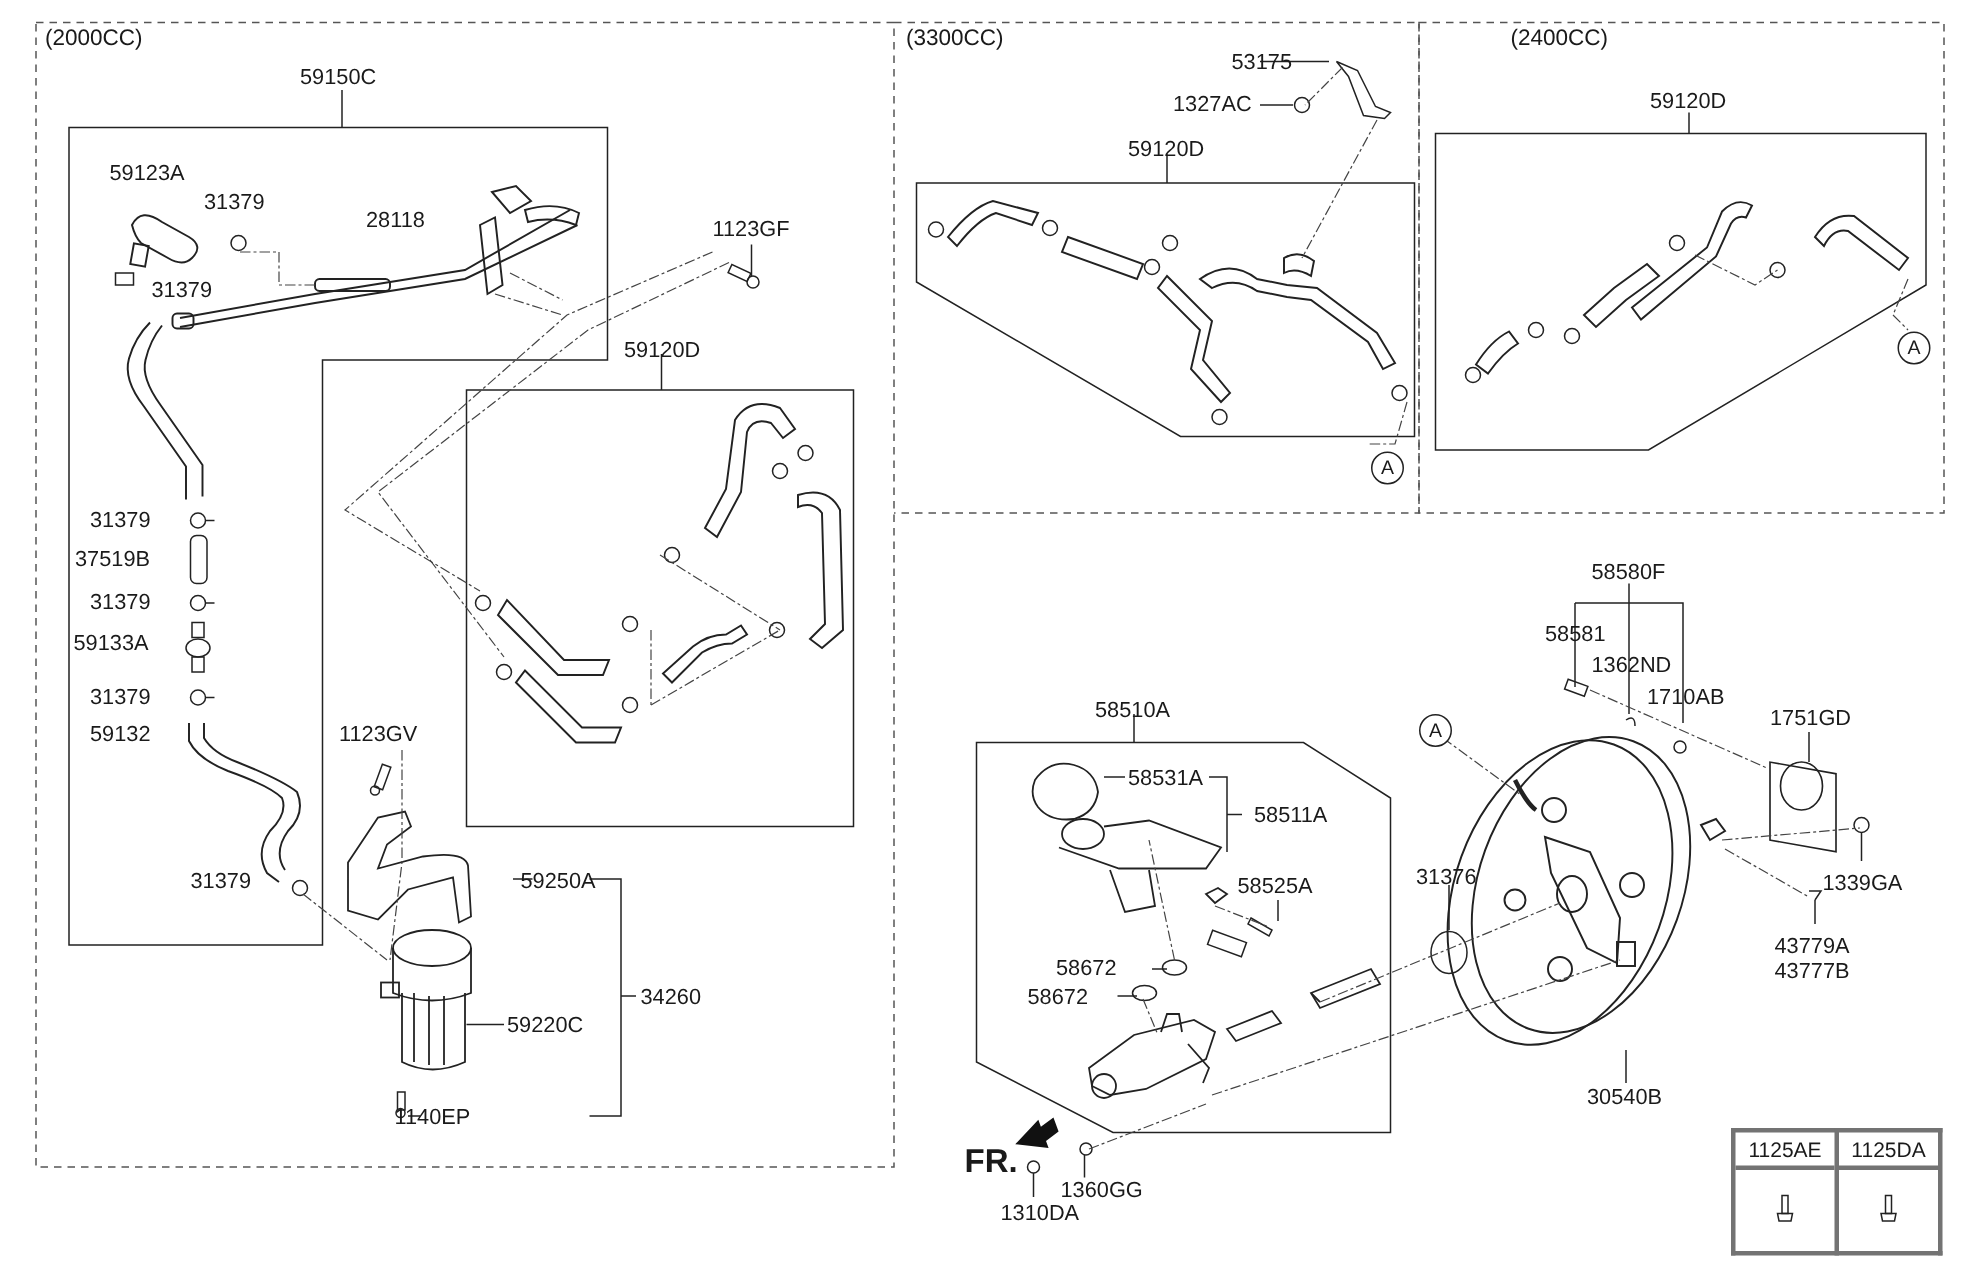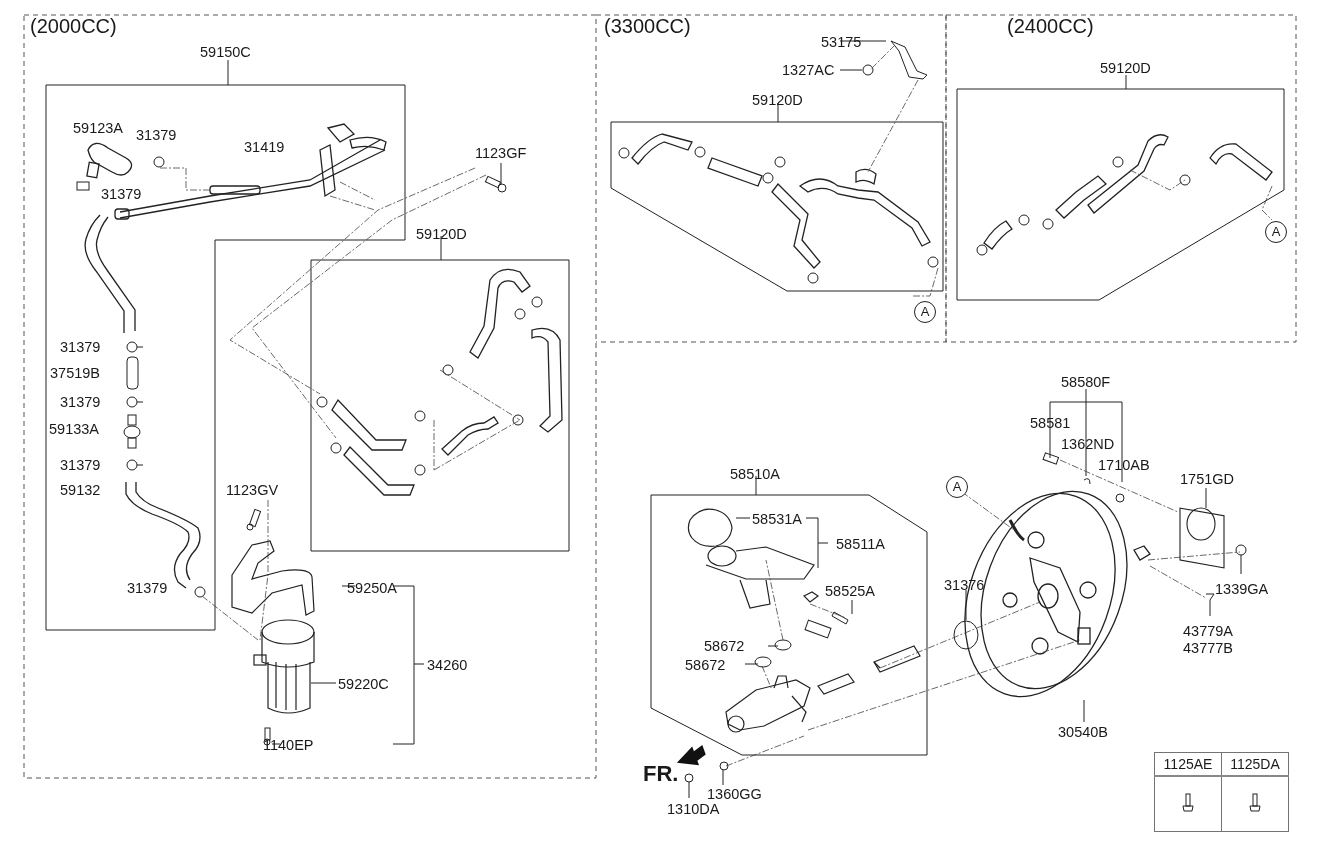--- a/index.html
+++ b/index.html
@@ -1,26 +1,26 @@
 <!DOCTYPE html>
 <html><head>
 <meta charset="utf-8">
 <style>
   html, body { margin: 0; padding: 0; background: #ffffff; }
   body { width: 1319px; height: 848px; position: relative; overflow: hidden;
          font-family: "Liberation Sans", sans-serif; color: #1a1a1a; }
   #diagram { position: absolute; left: 0; top: 0; width: 1319px; height: 848px; }
   .lbl { position: absolute; font-family: "Liberation Sans", sans-serif; font-size: 14.5px;
          line-height: 16px; white-space: nowrap; color: #1a1a1a; }
-  .region-title { font-size: 20px; }
+  .region-title { font-size: 15px; }
   .fr { font-size: 22px; font-weight: bold; line-height: 24px; }
   .callout { position: absolute; width: 20px; height: 20px; border: 1px solid #222; border-radius: 50%;
              font-size: 13px; line-height: 20px; text-align: center; background: #fff; }
   .legend-table { position: absolute; left: 1154px; top: 752px; border-collapse: collapse; }
-  .legend-table td { border: 1px solid #737373; font-size: 14px; text-align: center; padding: 0; }
+  .legend-table td { border: 3px solid #737373; font-size: 14px; text-align: center; padding: 0; }
   .legend-table .hdr td { height: 22px; width: 66px; border-bottom: 2px solid #888; }
   .legend-table .ico td { height: 54px; }
 </style>
 </head>
 <body>
 
 <svg id="diagram" viewBox="0 0 1319 848" xmlns="http://www.w3.org/2000/svg">
   <g fill="none" stroke="#222" stroke-width="1">
 
     <g stroke="#555" stroke-dasharray="5,4">
@@ -321,24 +321,24 @@
     <path d="M676 758 l20 -10 l0 5 l10 -3 l0 10 l-10 3 l0 5 z" fill="#111" transform="rotate(-20 690 758)"></path>
   </g>
 
 </svg>
 
 <div class="lbl region-title" style="left:30px;top:18px">(2000CC)</div>
 <div class="lbl region-title" style="left:604px;top:18px">(3300CC)</div>
 <div class="lbl region-title" style="left:1007px;top:18px">(2400CC)</div>
 
 <div class="lbl" style="left:200px;top:44px">59150C</div>
-<div class="lbl" style="left:73px;top:120px">59123A</div>
+<div class="lbl" style="left:73px;top:108px">59123A</div>
 <div class="lbl" style="left:136px;top:127px">31379</div>
 <div class="lbl" style="left:101px;top:186px">31379</div>
-<div class="lbl" style="left:244px;top:139px">31419</div>
+<div class="lbl" style="left:244px;top:139px">28118</div>
 <div class="lbl" style="left:475px;top:145px">1123GF</div>
 <div class="lbl" style="left:416px;top:226px">59120D</div>
 <div class="lbl" style="left:60px;top:339px">31379</div>
 <div class="lbl" style="left:50px;top:365px">37519B</div>
 <div class="lbl" style="left:60px;top:394px">31379</div>
 <div class="lbl" style="left:49px;top:421px">59133A</div>
 <div class="lbl" style="left:60px;top:457px">31379</div>
 <div class="lbl" style="left:60px;top:482px">59132</div>
 <div class="lbl" style="left:127px;top:580px">31379</div>
 <div class="lbl" style="left:226px;top:482px">1123GV</div>

